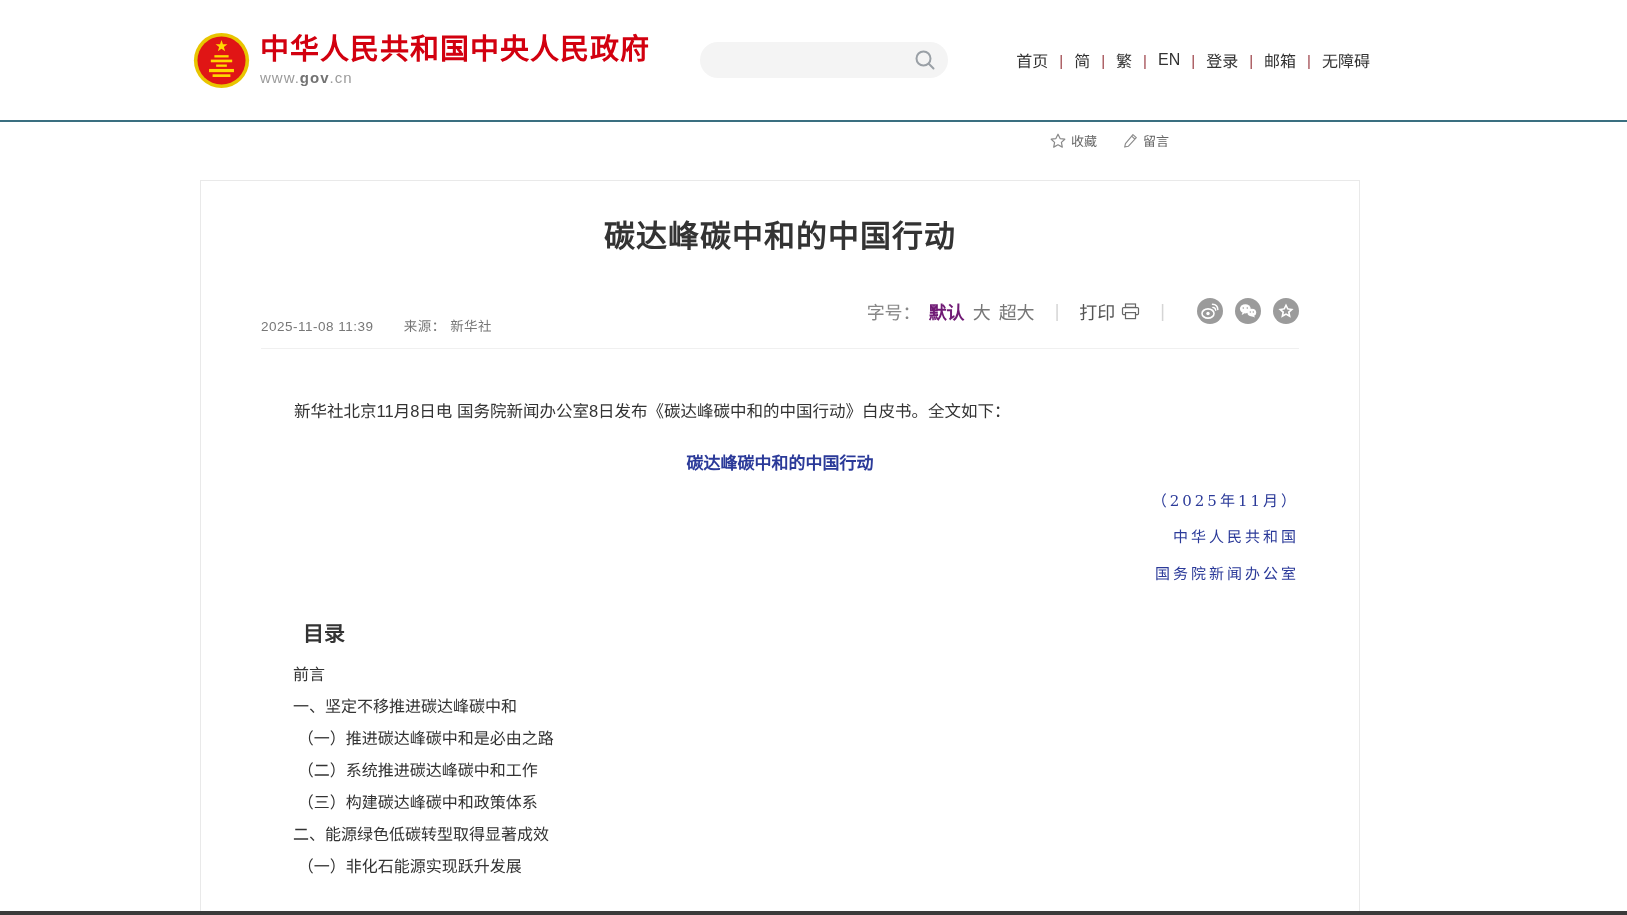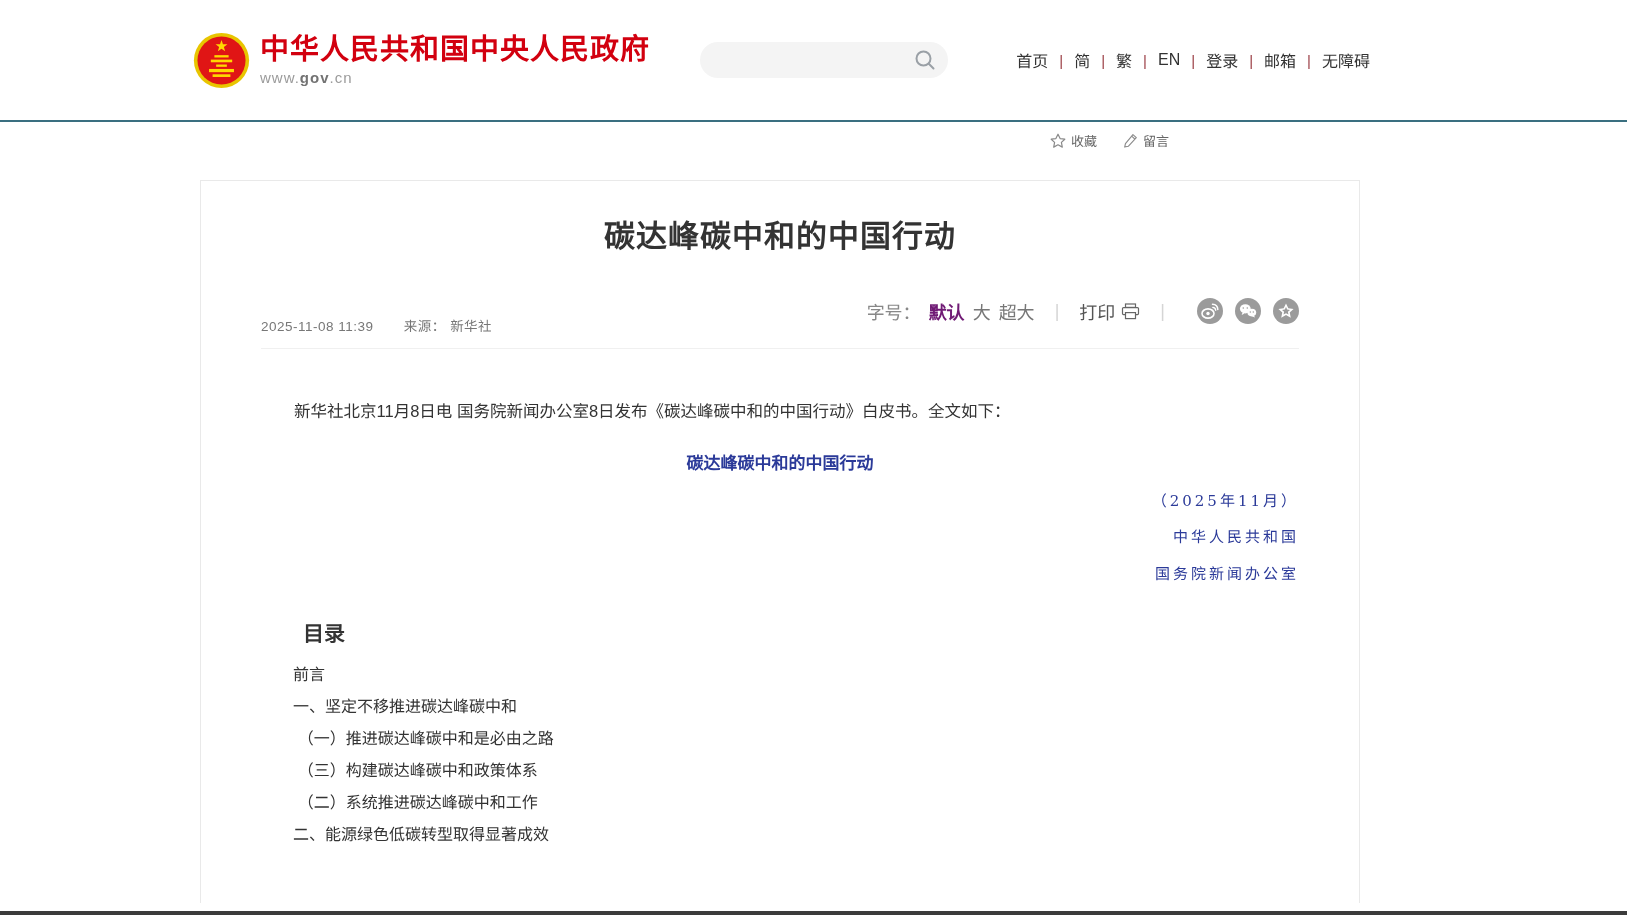--- a/index.html
+++ b/index.html
@@ -199,20 +199,21 @@
 
       <div class="doc-title">碳达峰碳中和的中国行动</div>
       <div class="doc-line">（2025年11月）</div>
       <div class="doc-line">中华人民共和国</div>
       <div class="doc-line">国务院新闻办公室</div>
 
       <div class="toc-heading">目录</div>
       <div class="toc-item">前言</div>
       <div class="toc-item">一、坚定不移推进碳达峰碳中和</div>
       <div class="toc-item sub">（一）推进碳达峰碳中和是必由之路</div>
+      <div class="toc-item sub">（二）系统推进碳达峰碳中和工作</div>
       <div class="toc-item sub">（三）构建碳达峰碳中和政策体系</div>
-      <div class="toc-item sub">（二）系统推进碳达峰碳中和工作</div>
       <div class="toc-item">二、能源绿色低碳转型取得显著成效</div>
+      <div class="toc-item sub">（一）非化石能源实现跃升发展</div>
     </div>
   </div>
 
   <div class="bottom-bar"></div>
 </div>
 
 </body></html>

